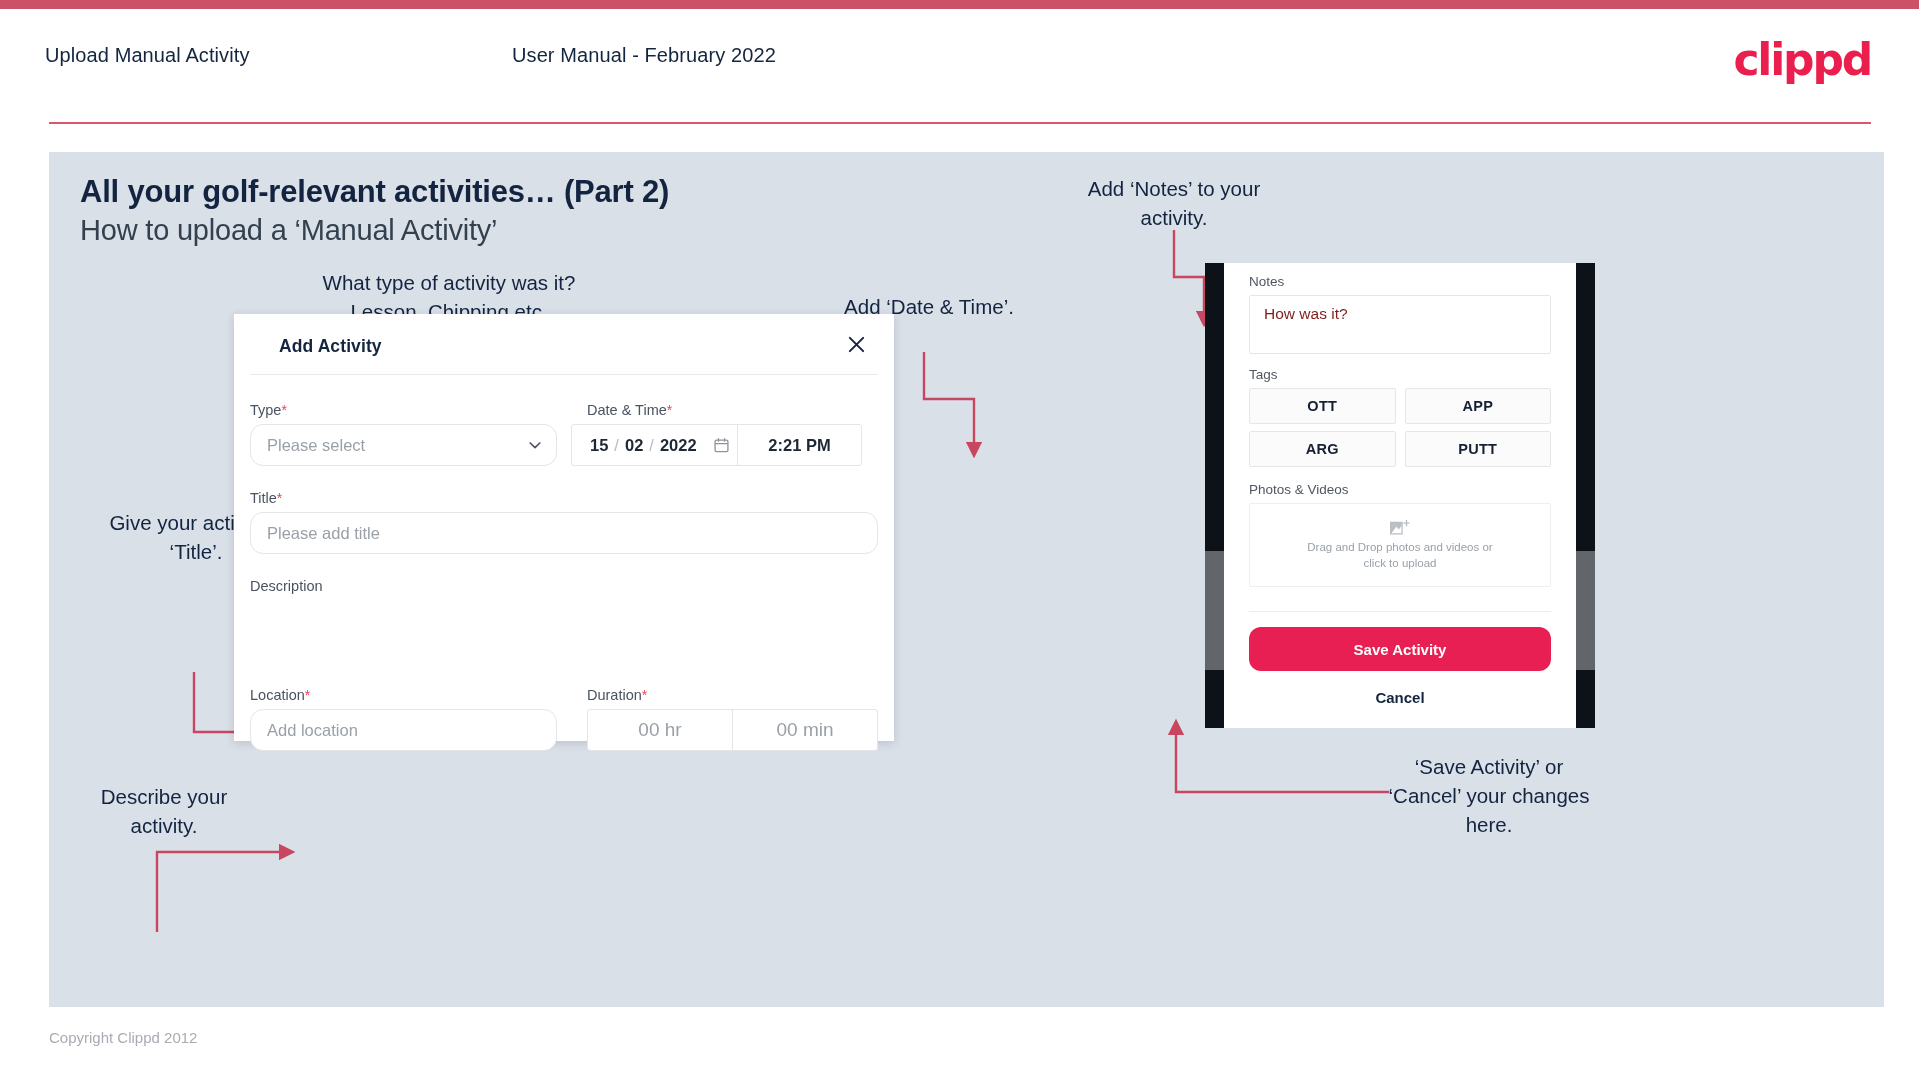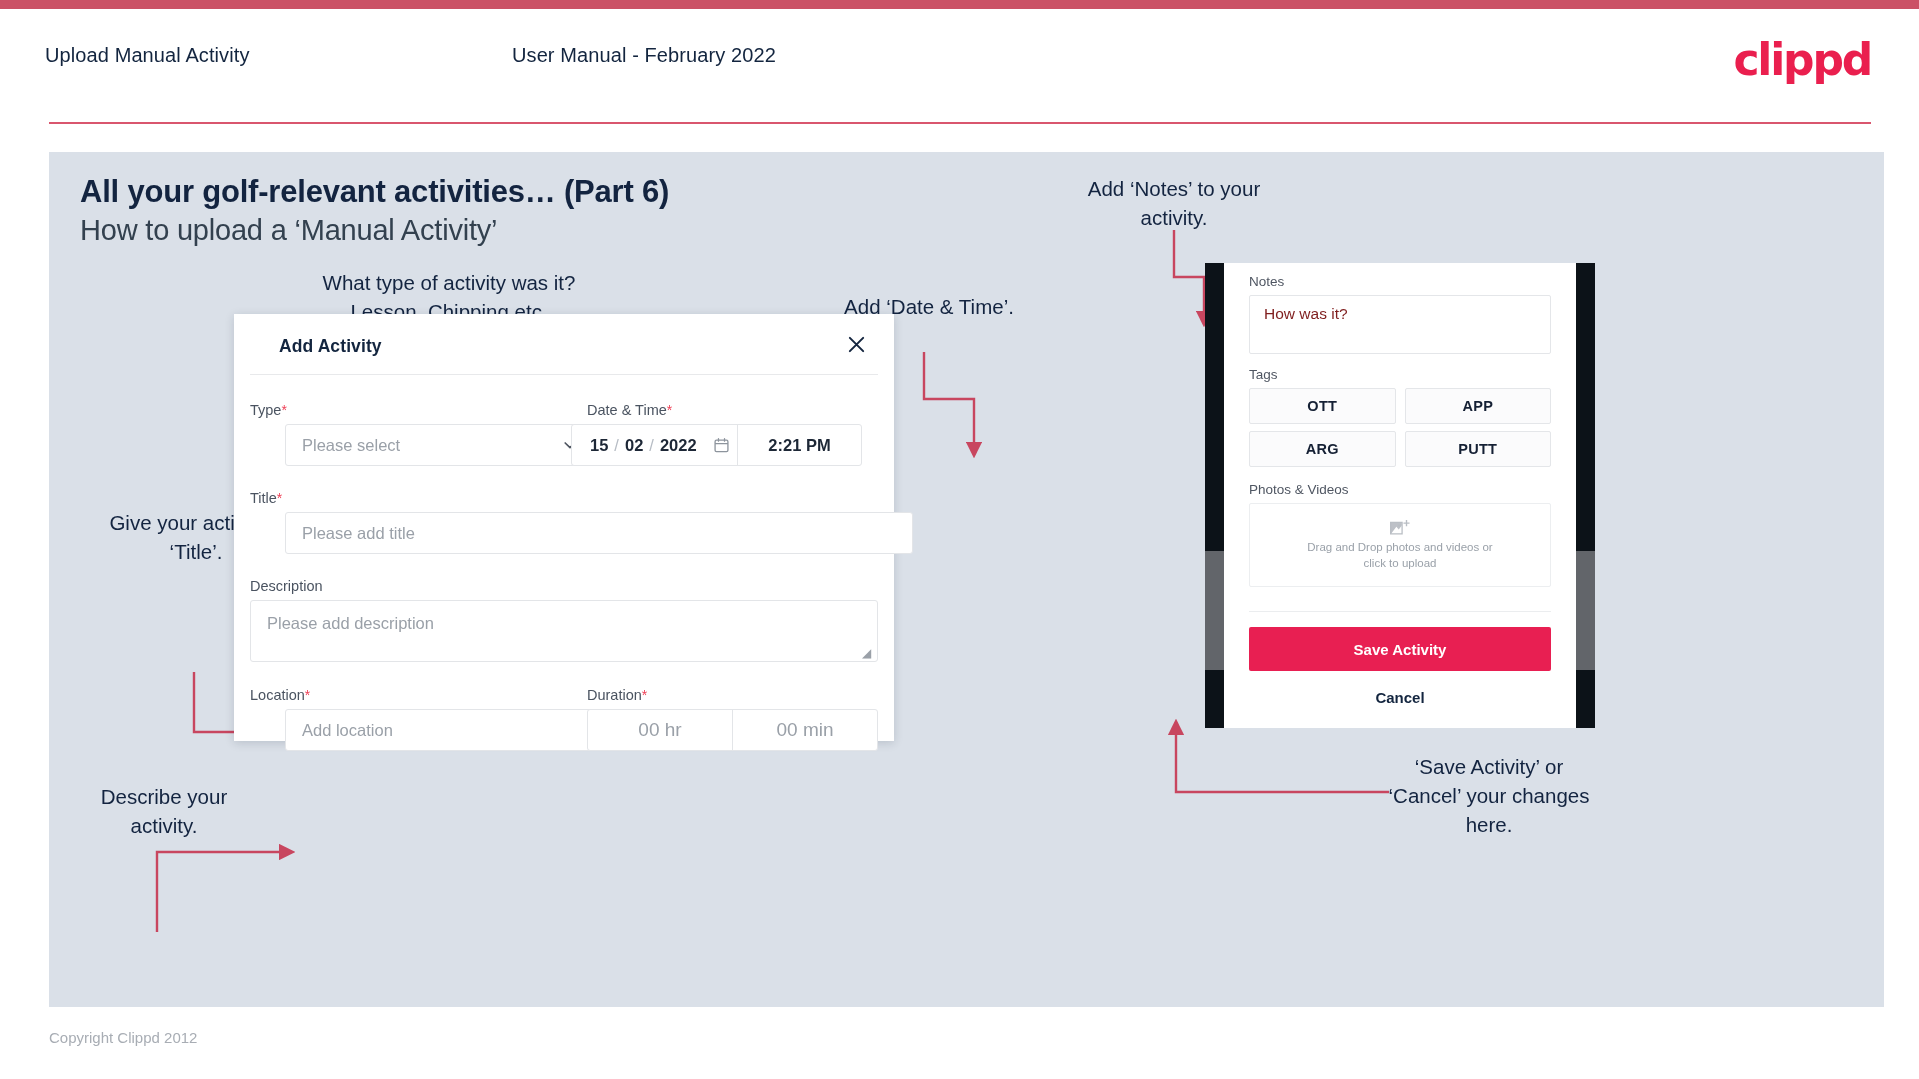--- a/index.html
+++ b/index.html
@@ -84,22 +84,22 @@
     position: absolute; left: 16px; top: 60px; width: 628px; height: 1px; background: #e8e9eb;
   }
 
   .fld-label {
     position: absolute; font-size: 14.5px; color: #4a5360; font-weight: 400;
   }
   .req { color: #ef4056; font-size: 14px; }
 
   .inp {
     position: absolute; background: #fff; border: 1px solid #e3e5e8;
-    border-radius: 3px; display: flex; align-items: center;
-    font-size: 16.5px; color: #9aa0a8; padding: 0 16px; margin-left: 35px;
+    border-radius: 13px; display: flex; align-items: center;
+    font-size: 16.5px; color: #9aa0a8; padding: 0 16px;
   }
   .inp.ph { color: #9aa0a8; }
   .sel-caret {
     position: absolute; right: 13px; top: 50%; transform: translateY(-50%);
     width: 16px; height: 16px; color: #4f5661;
   }
 
   .dt-wrap {
     position: absolute; border: 1px solid #e3e5e8; border-radius: 3px;
     background: #fff; display: flex; overflow: hidden;
@@ -174,21 +174,21 @@
     border: 1px solid #eceef0; border-radius: 2px;
     display: flex; flex-direction: column; align-items: center; justify-content: center;
   }
   .dz-ic { width: 22px; height: 20px; color: #b9bec4; }
   .dz-txt { font-size: 11.5px; color: #9aa1a9; text-align: center; line-height: 16px; }
   .p-hr {
     position: absolute; left: 25px; top: 348px; width: 302px; height: 1px; background: #ebedef;
   }
   .save-btn {
     position: absolute; left: 25px; top: 364px; width: 302px; height: 44px;
-    background: #e81f52; border-radius: 2px; color: #fff;
+    background: #e81f52; border-radius: 12px; color: #fff;
     display: flex; align-items: center; justify-content: center;
     font-size: 15px; font-weight: 700; cursor: pointer;
   }
   .cancel-btn {
     position: absolute; left: 25px; top: 420px; width: 302px; height: 28px;
     display: flex; align-items: center; justify-content: center;
     font-size: 15px; font-weight: 700; color: #13253f; cursor: pointer;
   }
 
   .footer {
@@ -203,21 +203,21 @@
 
   <div class="top-bar"></div>
 
   <div class="hdr-left">Upload Manual Activity</div>
   <div class="hdr-mid">User Manual - February 2022</div>
   <div class="logo">clippd</div>
   <div class="hdr-rule"></div>
 
   <div class="slide">
 
-    <div class="title-main">All your golf-relevant activities… (Part 6)</div>
+    <div class="title-main">All your golf-relevant activities… (Part 2)</div>
     <div class="title-sub">How to upload a ‘Manual Activity’</div>
 
     <svg class="wires" viewBox="0 0 1835 855" preserveAspectRatio="none">
       <defs>
         <marker id="ah" markerWidth="7" markerHeight="7" refX="5.6" refY="3.5" orient="auto">
           <path d="M0,0 L7,3.5 L0,7 z" fill="#c8465f"></path>
         </marker>
       </defs>
       <g fill="none" stroke="#c8465f" stroke-width="2.4" marker-end="url(#ah)">
 
@@ -310,24 +310,20 @@
       <div class="fld-label" style="left:16px; top:176px;">
         <span>Title</span><span class="req">*</span>
       </div>
       <div class="inp ph" style="left:16px; top:198px; width:628px; height:42px;">
         <span>Please add title</span>
       </div>
 
       <div class="fld-label" style="left:16px; top:264px;">
         <span>Description</span>
       </div>
-      <div class="ta" style="left:16px; top:286px; width:628px; height:62px;">
-        <span>Please add description</span>
-        <span class="ta-grip">◢</span>
-      </div>
 
       <div class="fld-label" style="left:16px; top:373px;">
         <span>Location</span><span class="req">*</span>
       </div>
       <div class="inp ph" style="left:16px; top:395px; width:307px; height:42px;">
         <span>Add location</span>
       </div>
 
       <div class="fld-label" style="left:353px; top:373px;">
         <span>Duration</span><span class="req">*</span>

